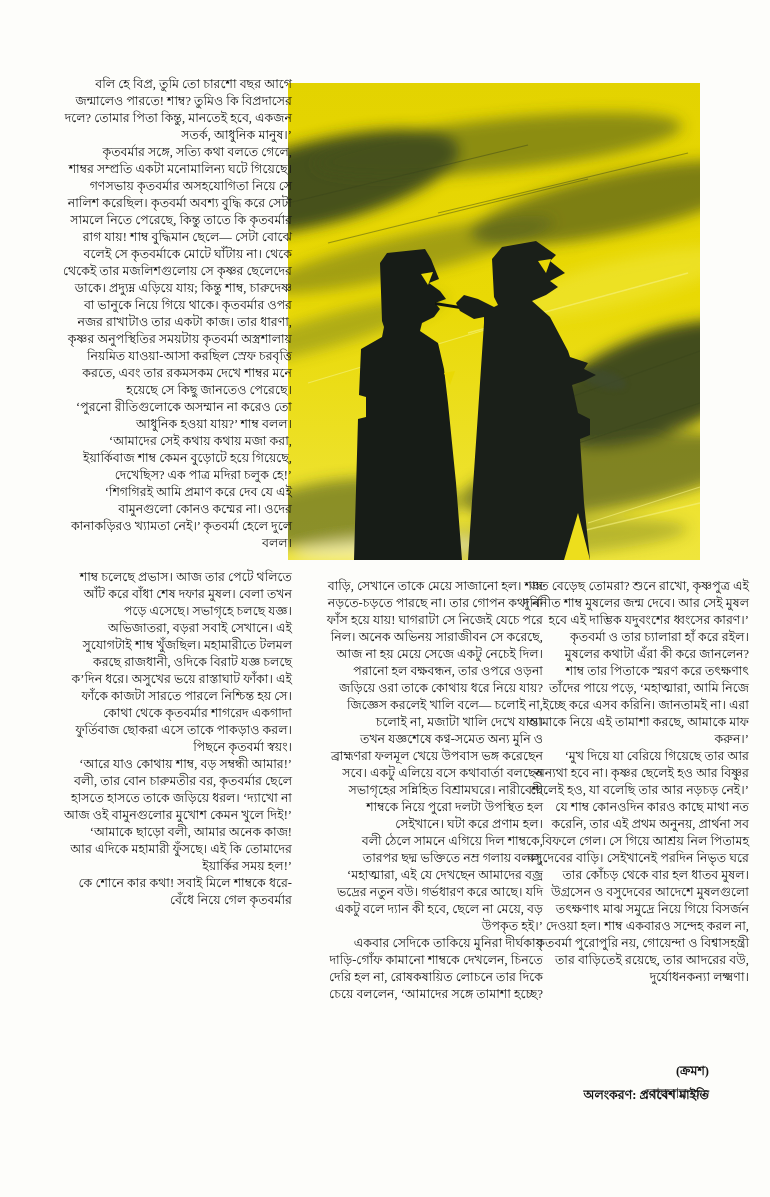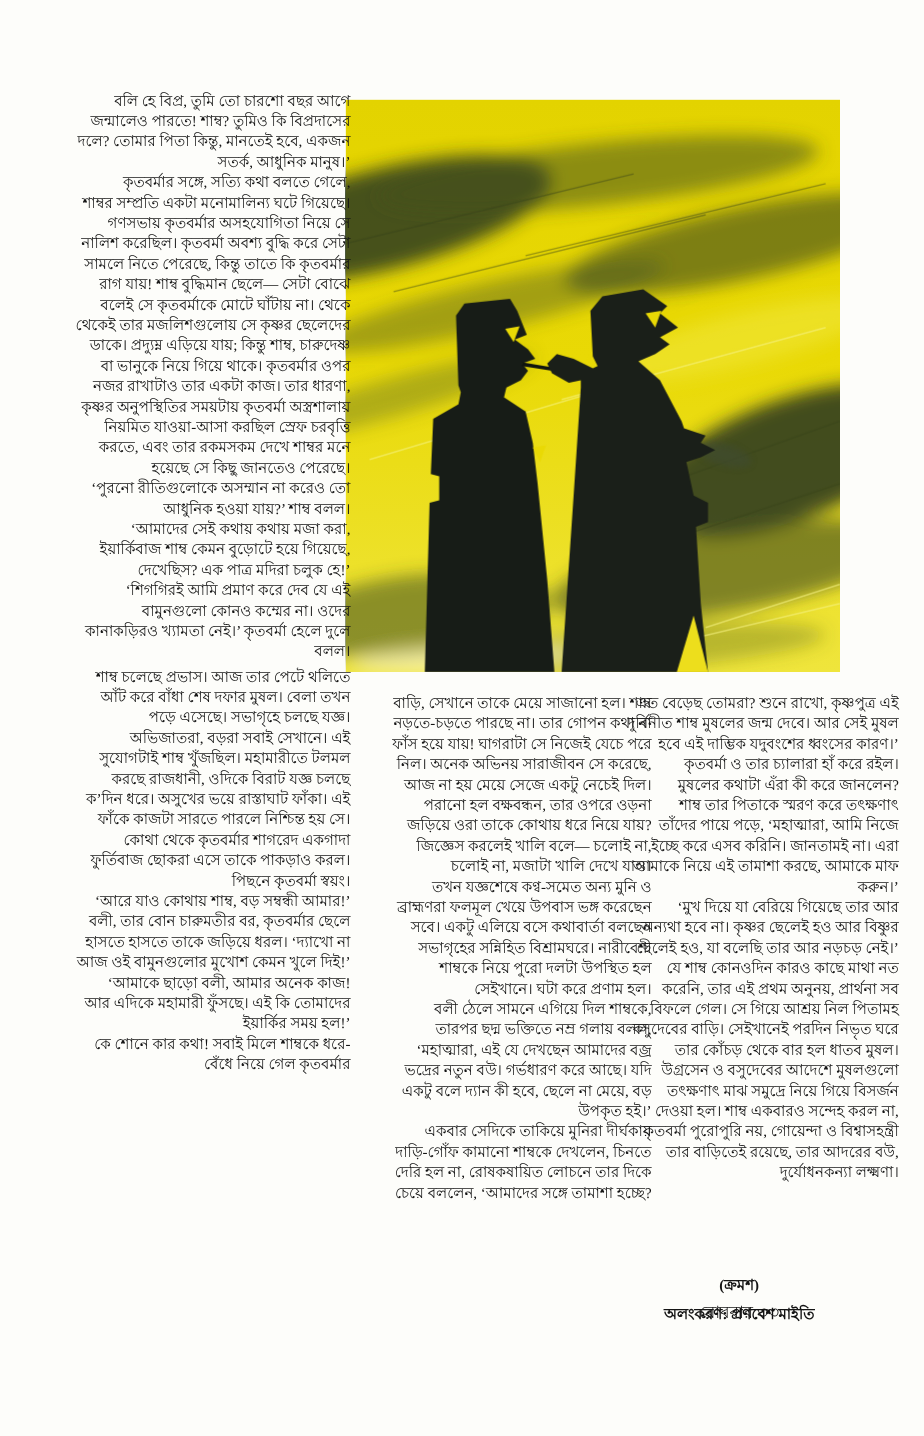--- a/index.html
+++ b/index.html
@@ -4,29 +4,29 @@
 <style>
   html,body { margin:0; padding:0; background:#e9e9e9; }
   .page {
     position:relative; width:770px; height:1197px; margin:0 auto;
     background:#fdfdfa; overflow:hidden;
     font-family:"Liberation Serif","DejaVu Serif",serif; color:#141414;
   }
   .col { position:absolute; font-size:12.5px; line-height:17px; letter-spacing:0; }
   .col p { margin:0;text-align:right; }
   .col p.indent { text-indent:14px; }
-  .col p.section-gap { margin-top:4px; }
+  .col p.section-gap { margin-top:17px; }
   .col1 { left:62px;  top:76px;  width:230px; }
   .col2 { left:288px; top:578px; width:228px;margin-left:27px; }
   .col3 { left:523px; top:578px; width:226px; }
   .illustration {
     position:absolute; left:288px; top:83px; width:412px; height:477px;
   }
   .illustration svg { display:block; width:100%; height:100%; }
-  .endmatter { position:absolute; left:523px; width:186px; text-align:center; }
+  .endmatter { position:absolute; left:523px; width:186px; text-align:right; }
   .continued { top:1062px; font-weight:bold; font-size:12.5px; }
   .credit    { top:1086px; font-weight:bold; font-size:12.5px; }
   .folio     { top:1082px; font-size:14px; }
 </style>
 </head>
 <body>
 
 <div class="page">
 
   <div class="illustration">

